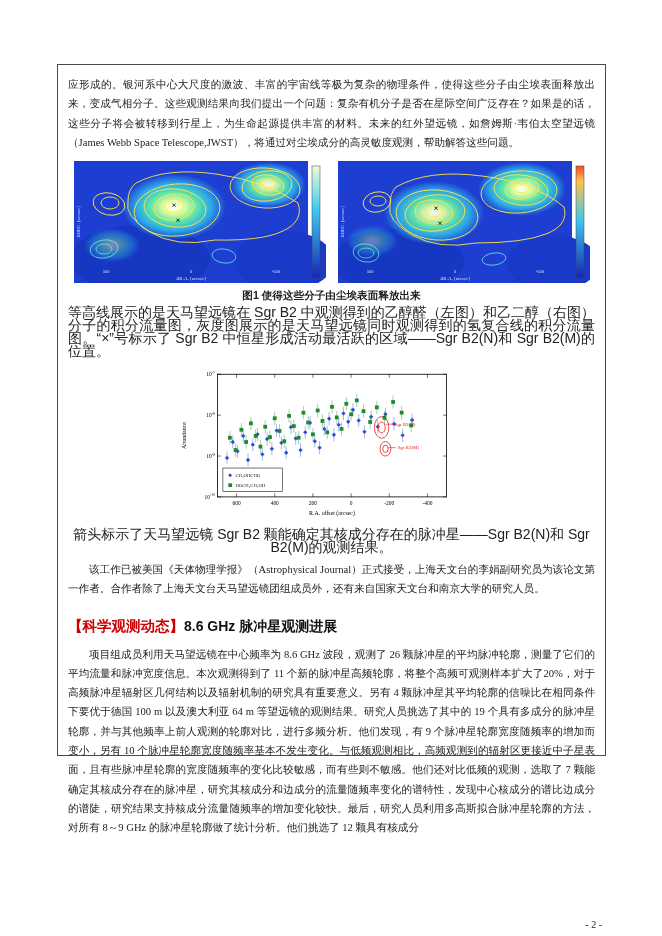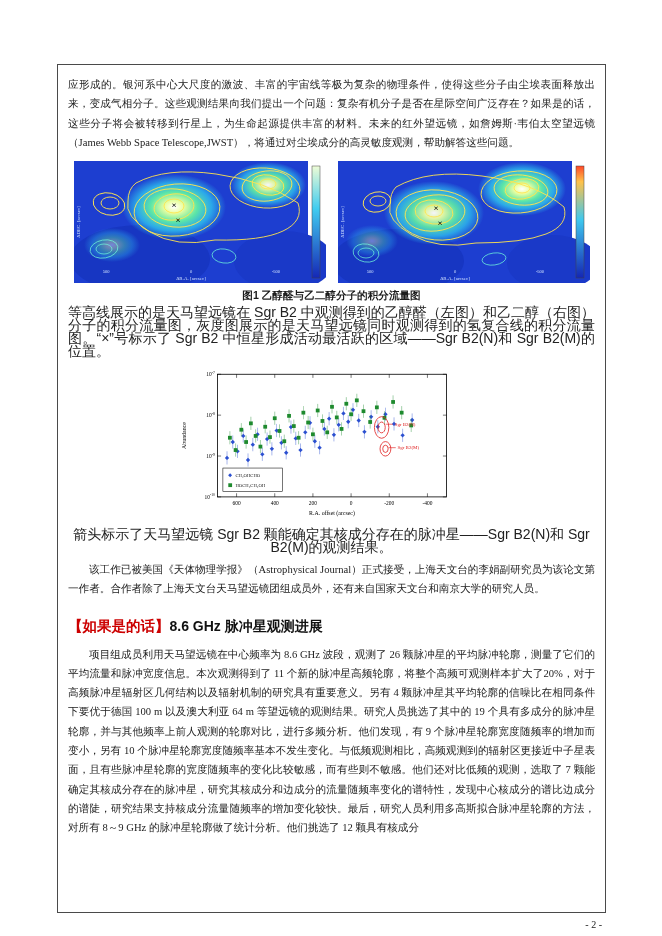--- a/index.html
+++ b/index.html
@@ -1,18 +1,18 @@
 <!DOCTYPE html>
 <html><head>
 <meta charset="utf-8">
 <style>
   html,body{margin:0;padding:0;background:#ffffff;}
   .sheet{position:relative;width:662px;height:936px;background:#ffffff;overflow:hidden;
          font-family:"Liberation Serif","DejaVu Serif",serif;color:#1c1c1c;}
-  .frame{position:absolute;left:57px;top:64px;width:549px;height:849px;
+  .frame{position:absolute;left:57px;top:64px;width:549px;height:692px;
          border:1px solid #4a4a4a;box-sizing:border-box;padding:10px 10px 0 10px;}
   .body-text{margin:0;font-size:10.6px;line-height:19.3px;text-align:justify;}
   .indent{text-indent:21px;}
   .fig1-row{display:flex;justify-content:center;gap:12px;margin:9px 0 4px;}
   .map-panel{display:block;}
   .fig-caption{margin:6px 0 3px;text-align:center;font-weight:bold;font-size:10.6px;
                font-family:"Liberation Sans","DejaVu Sans",sans-serif;}
   .fig-note{margin:0 0 4px;font-size:14px;font-weight:normal;line-height:12.8px;text-align:justify;
             font-family:"Liberation Sans","DejaVu Sans",sans-serif;color:#222;}
   .fig-note.center{text-align:center;}
@@ -143,21 +143,21 @@
         <g fill="#cfe0ff">
           <text x="117" y="119" font-size="5" text-anchor="middle">ΔR.A. [arcsec]</text>
           <text x="6" y="61" font-size="5" text-anchor="middle" transform="rotate(-90 6 61)">ΔDEC. [arcsec]</text>
           <text x="32" y="112" font-size="4.5" text-anchor="middle">500</text>
           <text x="117" y="112" font-size="4.5" text-anchor="middle">0</text>
           <text x="202" y="112" font-size="4.5" text-anchor="middle">-500</text>
         </g>
       </svg>
     </div>
 
-    <p class="fig-caption">图1  乙醇醛与乙二醇分子的积分流量图</p>
+    <p class="fig-caption">图1  使得这些分子由尘埃表面释放出来</p>
     <p class="fig-note">等高线展示的是天马望远镜在 Sgr B2 中观测得到的乙醇醛（左图）和乙二醇（右图）分子的积分流量图，灰度图展示的是天马望远镜同时观测得到的氢复合线的积分流量图。“×”号标示了 Sgr B2 中恒星形成活动最活跃的区域——Sgr B2(N)和 Sgr B2(M)的位置。</p>
 
     <div class="fig2-wrap">
       <svg id="fig2-svg" width="312" height="161" viewBox="0 0 346 178">
           <rect x="46" y="10" width="254" height="136" fill="#ffffff" stroke="#000" stroke-width="0.9"></rect>
           <line x1="67.16666666666666" y1="146" x2="67.16666666666666" y2="142" stroke="#000" stroke-width="0.6"></line>
           <line x1="67.16666666666666" y1="10" x2="67.16666666666666" y2="14" stroke="#000" stroke-width="0.6"></line>
           <text x="67.16666666666666" y="155" text-anchor="middle" font-size="6" fill="#000">600</text>
           <line x1="109.5" y1="146" x2="109.5" y2="142" stroke="#000" stroke-width="0.6"></line>
           <line x1="109.5" y1="10" x2="109.5" y2="14" stroke="#000" stroke-width="0.6"></line>
@@ -339,20 +339,20 @@
           <text x="66" y="135" font-size="5.2" fill="#222">HOCH₂CH₂OH</text>
           <text x="173" y="166" text-anchor="middle" font-size="6.5" fill="#000">R.A. offset (arcsec)</text>
           <text x="11" y="78" text-anchor="middle" font-size="6.5" fill="#000" transform="rotate(-90 11 78)">Abundance</text>
         </svg>
     </div>
 
     <p class="fig-note center">箭头标示了天马望远镜 Sgr B2 颗能确定其核成分存在的脉冲星——Sgr B2(N)和 Sgr B2(M)的观测结果。</p>
 
     <p class="body-text indent para-gap">该工作已被美国《天体物理学报》（Astrophysical Journal）正式接受，上海天文台的李娟副研究员为该论文第一作者。合作者除了上海天文台天马望远镜团组成员外，还有来自国家天文台和南京大学的研究人员。</p>
 
-    <h2 class="section-heading"><span class="tag">【如果是的话】</span><span class="title">8.6 GHz 脉冲星观测进展</span></h2>
+    <h2 class="section-heading"><span class="tag">【科学观测动态】</span><span class="title">8.6 GHz 脉冲星观测进展</span></h2>
 
     <p class="body-text indent">项目组成员利用天马望远镜在中心频率为 8.6 GHz 波段，观测了 26 颗脉冲星的平均脉冲轮廓，测量了它们的平均流量和脉冲宽度信息。本次观测得到了 11 个新的脉冲星高频轮廓，将整个高频可观测样本扩大了20%，对于高频脉冲星辐射区几何结构以及辐射机制的研究具有重要意义。另有 4 颗脉冲星其平均轮廓的信噪比在相同条件下要优于德国 100 m 以及澳大利亚 64 m 等望远镜的观测结果。研究人员挑选了其中的 19 个具有多成分的脉冲星轮廓，并与其他频率上前人观测的轮廓对比，进行多频分析。他们发现，有 9 个脉冲星轮廓宽度随频率的增加而变小，另有 10 个脉冲星轮廓宽度随频率基本不发生变化。与低频观测相比，高频观测到的辐射区更接近中子星表面，且有些脉冲星轮廓的宽度随频率的变化比较敏感，而有些则不敏感。他们还对比低频的观测，选取了 7 颗能确定其核成分存在的脉冲星，研究其核成分和边成分的流量随频率变化的谱特性，发现中心核成分的谱比边成分的谱陡，研究结果支持核成分流量随频率的增加变化较快。最后，研究人员利用多高斯拟合脉冲星轮廓的方法，对所有 8～9 GHz 的脉冲星轮廓做了统计分析。他们挑选了 12 颗具有核成分</p>
 
   </div>
 
   <div class="page-number">- 2 -</div>
 </div>
 
 </body></html>

